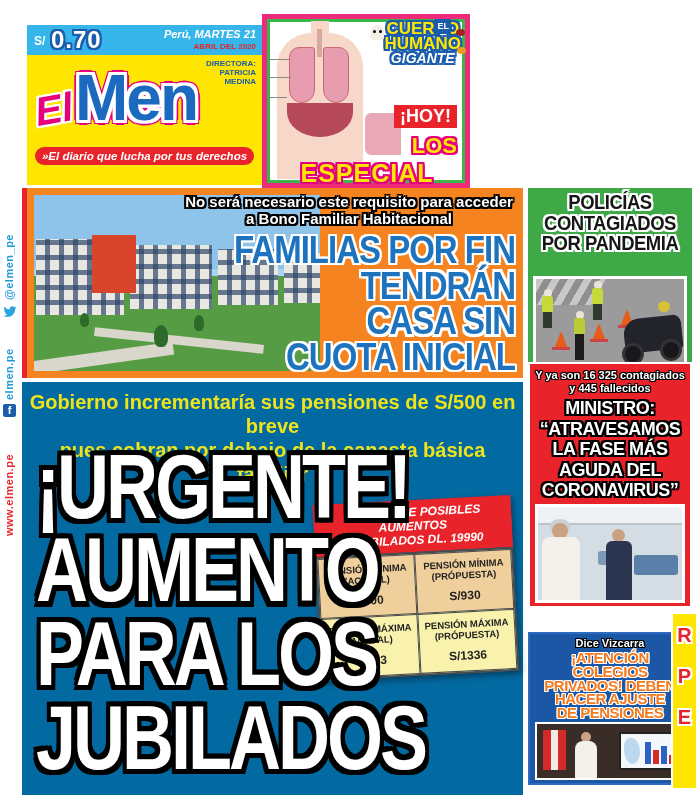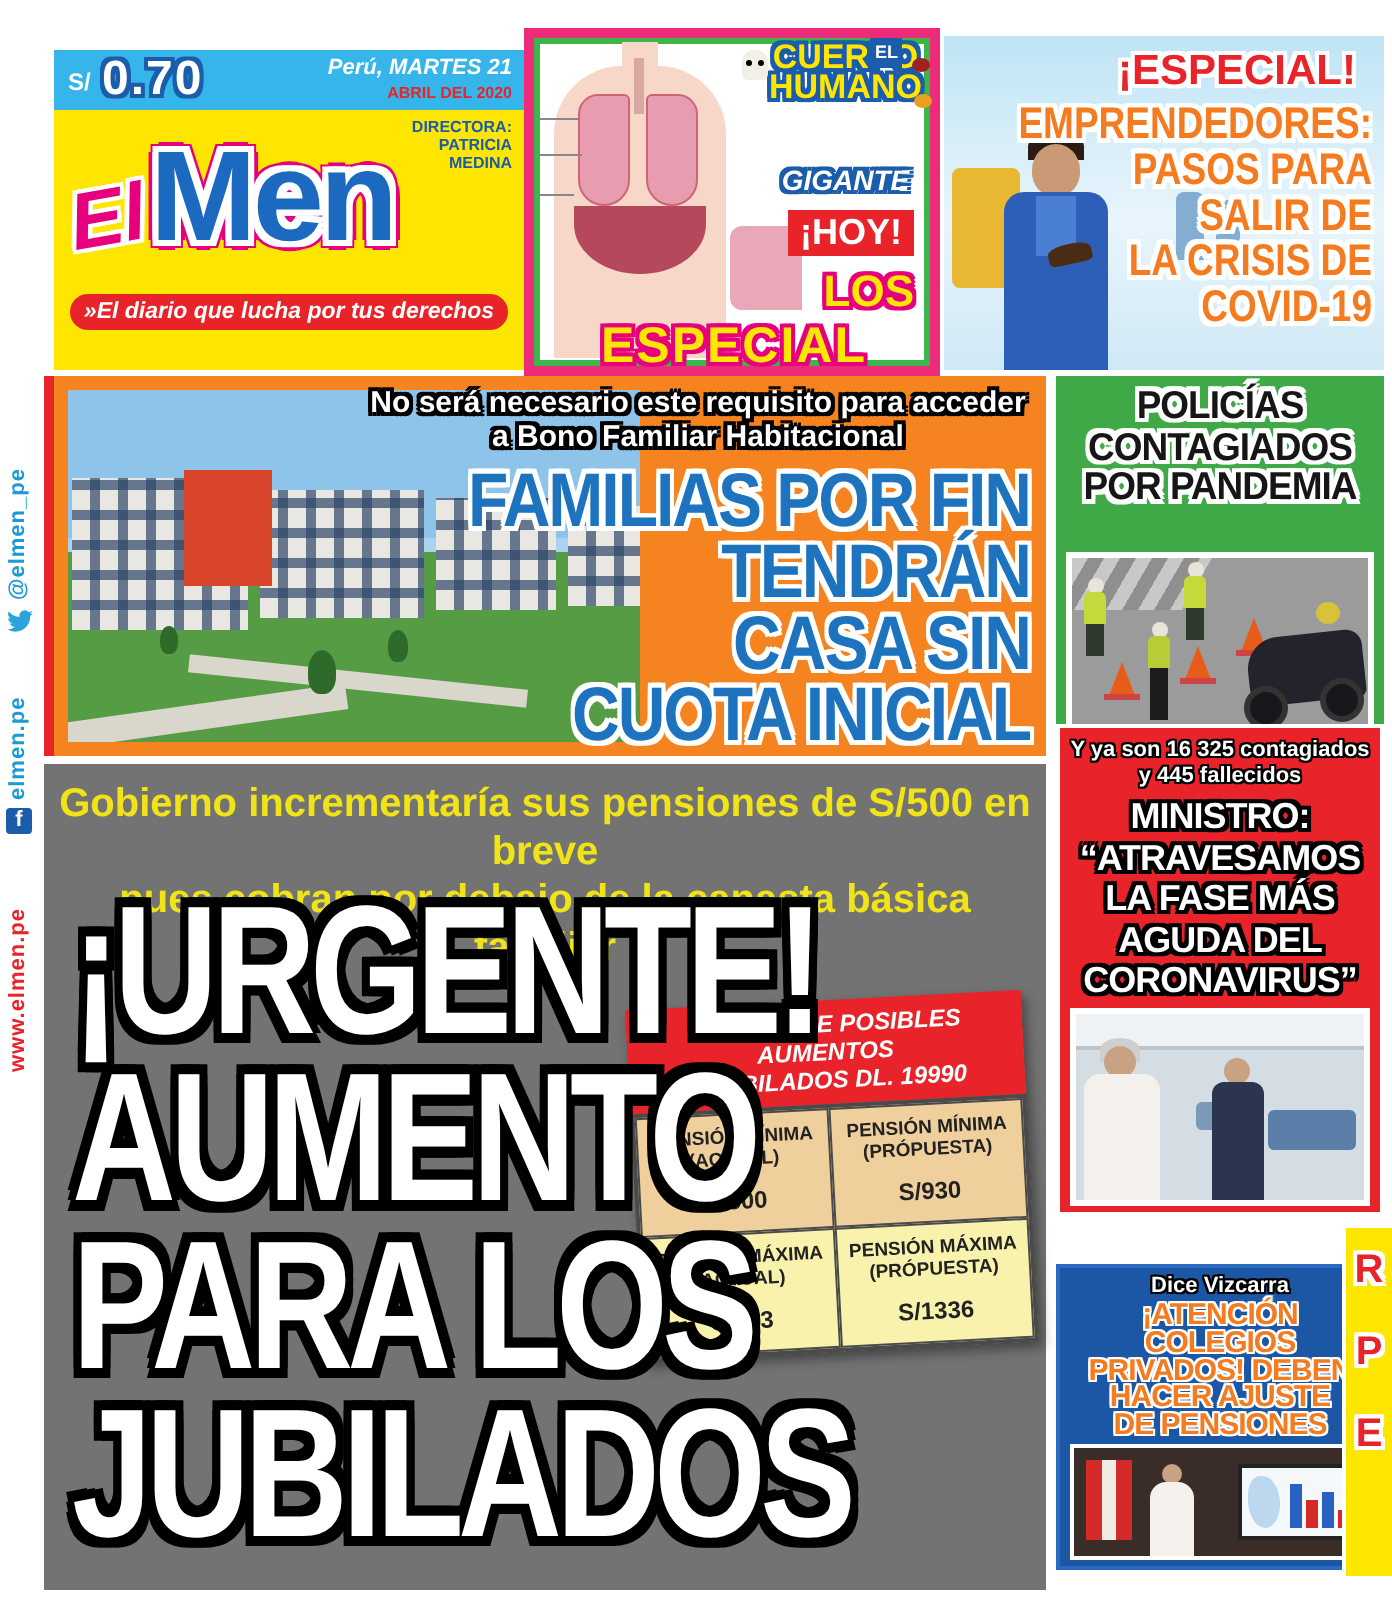--- a/index.html
+++ b/index.html
@@ -50,21 +50,21 @@
   .lung.l { left:22px; top:28px; width:26px; height:56px; border-radius:14px 4px 18px 18px; }
   .lung.r { left:56px; top:28px; width:26px; height:56px; border-radius:4px 14px 18px 18px; }
   .trachea { left:50px; top:10px; width:5px; height:28px; background:#d9a8a0; }
   .diaphragm { left:20px; top:84px; width:66px; height:34px; background:#b5485a; border-radius:0 0 40px 40px / 0 0 30px 30px; }
   .lbl-line { height:1px; background:#888; }
   .alveoli { left:96px; top:92px; width:40px; height:46px; background:#e8a8b8; border:2px solid #fff; border-radius:8px 0 0 8px; }
   .chlogo { right:4px; top:2px; text-align:center; line-height:15px; z-index:3; }
   .chlogo .l1 { font-size:17px; font-weight:bold; color:#ffe600; letter-spacing:0;
     text-shadow:-2px -2px 0 #1b5cab,0 -2px 0 #1b5cab,2px -2px 0 #1b5cab,-2px 0 0 #1b5cab,2px 0 0 #1b5cab,-2px 2px 0 #1b5cab,0 2px 0 #1b5cab,2px 2px 0 #1b5cab; }
   .chlogo .l3 { font-size:14px; font-weight:bold; font-style:italic; color:#fff;
-    text-shadow:-2px -2px 0 #1b5cab,0 -2px 0 #1b5cab,2px -2px 0 #1b5cab,-2px 0 0 #1b5cab,2px 0 0 #1b5cab,-2px 2px 0 #1b5cab,0 2px 0 #1b5cab,2px 2px 0 #1b5cab;margin-top:32px; }
+    text-shadow:-2px -2px 0 #1b5cab,0 -2px 0 #1b5cab,2px -2px 0 #1b5cab,-2px 0 0 #1b5cab,2px 0 0 #1b5cab,-2px 2px 0 #1b5cab,0 2px 0 #1b5cab,2px 2px 0 #1b5cab; }
   .el-tag { position:absolute; right:10px; top:-2px; font-size:9px; font-weight:bold; color:#fff; background:#1b5cab; padding:0 2px; }
   .skull { position:absolute; left:-14px; top:4px; width:13px; height:15px; background:#f2efe6; border-radius:6px 6px 3px 3px; }
   .skull i { position:absolute; top:5px; width:3px; height:3px; background:#000; border-radius:50%; }
   .organ-dot { position:absolute; width:9px; height:7px; border-radius:50%; }
   .hoy { right:8px; top:86px; background:#e8232a; color:#fff; font-size:18px; font-weight:bold; padding:1px 6px; z-index:3; }
   .pulm1 { right:8px; top:114px; font-size:22px; font-weight:bold; color:#ffe600; z-index:3;
     text-shadow:-2px -2px 0 #e6007e,0 -2px 0 #e6007e,2px -2px 0 #e6007e,-2px 0 0 #e6007e,2px 0 0 #e6007e,-2px 2px 0 #e6007e,0 2px 0 #e6007e,2px 2px 0 #e6007e; }
   .pulm2 { left:4px; top:140px; width:192px; text-align:center; font-size:25px; font-weight:bold; color:#ffe600; z-index:3; letter-spacing:1px;
     text-shadow:-2px -2px 0 #e6007e,0 -2px 0 #e6007e,2px -2px 0 #e6007e,-2px 0 0 #e6007e,2px 0 0 #e6007e,-2px 2px 0 #e6007e,0 2px 0 #e6007e,2px 2px 0 #e6007e; }
 
@@ -122,21 +122,21 @@
   .s-kicker { left:2px; top:3px; width:156px; text-align:center; font-size:11px; font-weight:bold; color:#fff; }
   .s-head { left:2px; top:17px; width:156px; text-align:center; font-size:15px; line-height:13.8px; font-weight:bold; color:#f47b20; letter-spacing:-0.5px; }
   .s-photo { left:5px; top:88px; width:150px; height:58px; background:#3a2d28; border:2px solid #fff; overflow:hidden; }
   .flag-red { position:absolute; background:#d42a2a; }
   .flag-white { position:absolute; background:#f0ece4; }
   .tv { position:absolute; right:6px; top:8px; width:58px; height:38px; background:#f4f8fb; border:2px solid #222; }
   .tv-map { position:absolute; left:3px; top:4px; width:16px; height:26px; background:#bcd8ee; border-radius:40% 60% 50% 60%; }
   .tv-bar { position:absolute; bottom:4px; width:6px; }
 
   
-  #story-pensions { left:22px; top:382px; width:501px; height:413px; background:#737373; }
+  #story-pensions { left:22px; top:382px; width:501px; height:413px; background:#0369a1; }
   .u-kicker { left:2px; top:8px; width:497px; text-align:center; font-size:20px; line-height:24px; font-weight:bold; color:#f0e418; }
   .u-head { left:14px; top:62px; font-size:72px; line-height:66px; font-weight:bold; color:#fff; letter-spacing:-3px; transform:scaleY(1.27); transform-origin:top left; z-index:3; white-space:nowrap; }
   .pension-table { right:8px; top:118px; width:198px; z-index:2; transform:rotate(-3deg); box-shadow:2px 3px 6px rgba(0,0,0,.4); }
   .pt-head { background:#e8232a; color:#fff; font-size:12px; line-height:14px; font-weight:bold; font-style:italic; text-align:center; padding:5px 2px; }
   .pt-grid { display:grid; grid-template-columns:1fr 1fr; border:2px solid #4a4a4a; }
   .pt-cell { border:1.5px solid #4a4a4a; padding:6px 3px 8px; text-align:center; }
   .pt-cell .lab { font-size:9.5px; line-height:11px; font-weight:bold; color:#222; }
   .pt-cell .val { margin-top:8px; font-size:12px; font-weight:bold; color:#222; }
   .pt-r1 { background:#efcf9b; } .pt-r2 { background:#f8f2ac; }
 
@@ -204,38 +204,20 @@
         <div class="l1">CUERPO</div>
         <div class="l1">HUMANO</div>
         <div class="l3">GIGANTE</div>
       </div>
     </div>
     <div class="abs hoy">¡HOY!</div>
     <div class="abs pulm1">LOS</div>
     <div class="abs pulm2">ESPECIAL</div>
   </div>
 
-  <div id="promo-especial" class="abs">
-    <div class="abs esp-machine"></div>
-    <div class="abs esp-bg-person" style="left:116px; top:78px; width:14px; height:34px;"></div>
-    <div class="abs esp-bg-person" style="left:136px; top:82px; width:12px; height:30px;"></div>
-    <div class="abs esp-man-hair"></div>
-    <div class="abs esp-man-head"></div>
-    <div class="abs esp-man-body"></div>
-    <div class="abs esp-man-shirt"></div>
-    <div class="abs esp-shoe"></div>
-    <div class="abs esp-badge ow2">¡ESPECIAL!</div>
-    <div class="abs esp-head ow2">
-      <div>EMPRENDEDORES:</div>
-      <div>PASOS PARA</div>
-      <div>SALIR DE</div>
-      <div>LA CRISIS DE</div>
-      <div>COVID-19</div>
-    </div>
-  </div>
 
   <div id="story-housing" class="abs">
     <div class="abs h-photo">
       <div class="bld bld-win" style="left:2px; top:44px; width:88px; height:76px;"></div>
       <div class="bld bld-win" style="left:96px; top:50px; width:82px; height:64px;"></div>
       <div class="bld bld-win" style="left:184px; top:54px; width:60px; height:56px;"></div>
       <div class="bld bld-win" style="left:250px; top:58px; width:36px; height:50px;"></div>
       <div class="bld-red" style="left:58px; top:40px; width:44px; height:58px;"></div>
       <div class="lawn-path" style="left:-10px; bottom:6px; width:150px; height:13px; transform:rotate(-8deg);"></div>
       <div class="lawn-path" style="left:60px; bottom:26px; width:170px; height:9px; transform:rotate(6deg);"></div>

